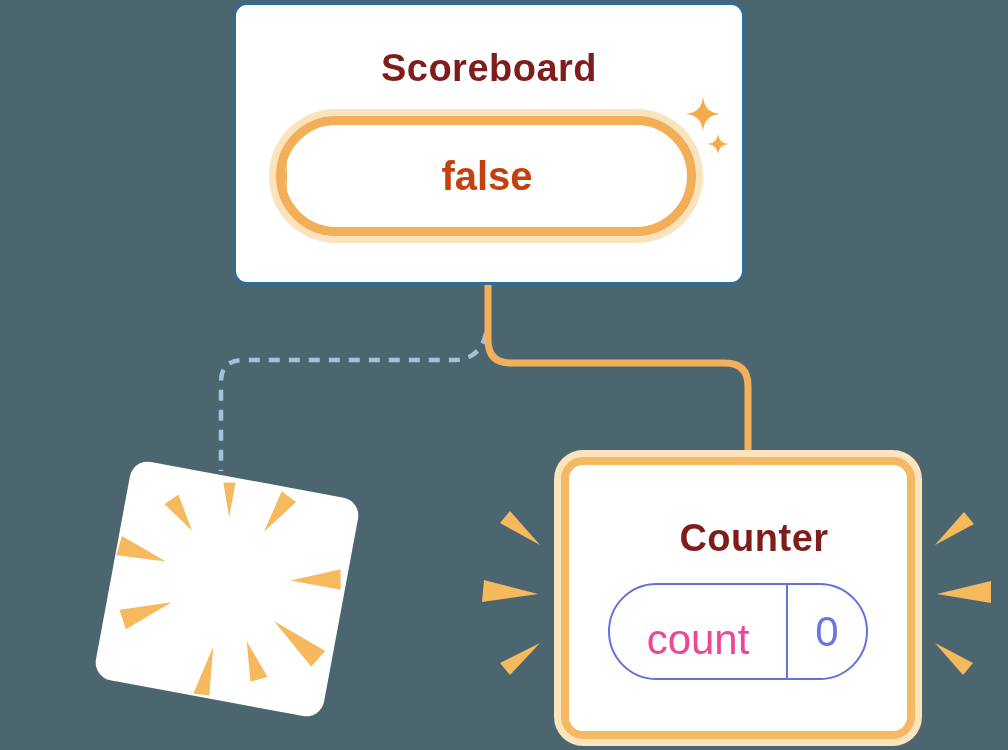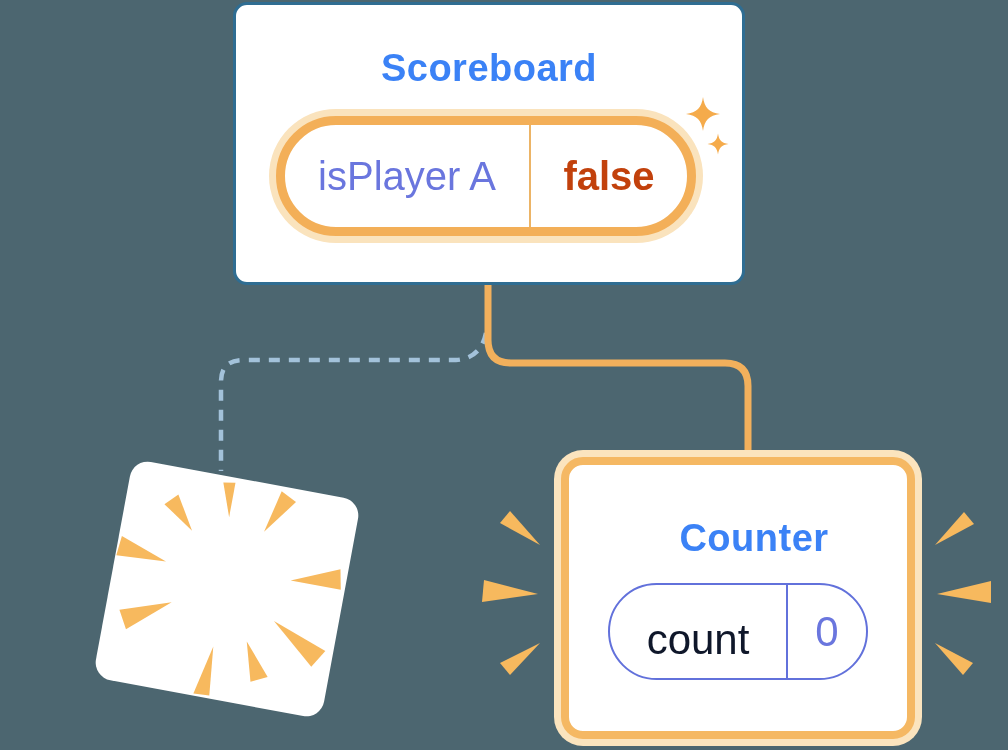--- a/index.html
+++ b/index.html
@@ -11,21 +11,21 @@
   svg.layer { position:absolute; left:0; top:0; }
 
   
   .scoreboard-card {
     position:absolute; left:233px; top:2px; width:512px; height:283px;
     box-sizing:border-box; background:#ffffff;
     border:3px solid #2F6D92; border-radius:14px;
   }
   .card-title {
     text-align:center; font-size:38px; font-weight:600;
-    color:#3b82f6; letter-spacing:0.5px;
+    color:#7f1d1d; letter-spacing:0.5px;
   }
   .scoreboard-card .card-title { margin-top:42px; }
 
   .pill-score {
     position:absolute; left:40px; top:111px; width:420px; height:120px;
     box-sizing:border-box; background:#ffffff;
     border:9px solid #F3AF58; border-radius:999px;
     box-shadow:0 0 0 7px #FAE3BD;
     display:flex; align-items:stretch; overflow:hidden;
   }
@@ -57,42 +57,41 @@
   .counter-card .card-title { margin-top:52px;padding-left:32px; }
 
   .pill-count {
     position:absolute; left:39px; top:118px; width:260px; height:97px;
     box-sizing:border-box; background:#ffffff;
     border:2.5px solid #6271DB; border-radius:999px;
     display:flex; align-items:stretch; overflow:hidden;
   }
   .pill-count .pill-cell-label {
     width:176px; display:flex; align-items:center; justify-content:center;
-    font-size:42px; color:#0f172a;margin-top:17px;
+    font-size:42px; color:#ec4899;margin-top:17px;
   }
   .pill-count .pill-divider { width:2px; background:#6271DB; }
   .pill-count .pill-cell-value {
     flex:1; display:flex; align-items:center; justify-content:center;
     font-size:42px; color:#6A76DE;
   }
 </style>
 </head>
 <body>
 
 <div class="canvas">
 
   <svg class="layer" width="1008" height="750" viewBox="0 0 1008 750">
     <path d="M486 333 C483 348 474 359 456 360 L243 360 Q221 360 221 382 L221 471" fill="none" stroke-width="4.5" stroke-dasharray="11 9" stroke="#A3C2DA"></path>
     <path d="M488 284 L488 340 Q488 363 511 363 L725 363 Q748 363 748 386 L748 452" fill="none" stroke-width="7" stroke="#F2B05C"></path>
   </svg>
 
   <div class="scoreboard-card">
     <div class="card-title">Scoreboard</div>
     <div class="pill-score">
-      <div class="pill-cell-label">isPlayer A</div>
       <div class="pill-divider"></div>
       <div class="pill-cell-value">false</div>
     </div>
   </div>
 
   <svg class="layer" width="1008" height="750" viewBox="0 0 1008 750">
     <g fill="#F5AB4B">
       <path transform="translate(703,114)" d="M0,-17 C1.5,-6 6,-1.5 17,0 C6,1.5 1.5,6 0,17 C-1.5,6 -6,1.5 -17,0 C-6,-1.5 -1.5,-6 0,-17 Z"></path>
       <path transform="translate(718,144) scale(0.62)" d="M0,-17 C1.5,-6 6,-1.5 17,0 C6,1.5 1.5,6 0,17 C-1.5,6 -6,1.5 -17,0 C-6,-1.5 -1.5,-6 0,-17 Z"></path>
     </g>

